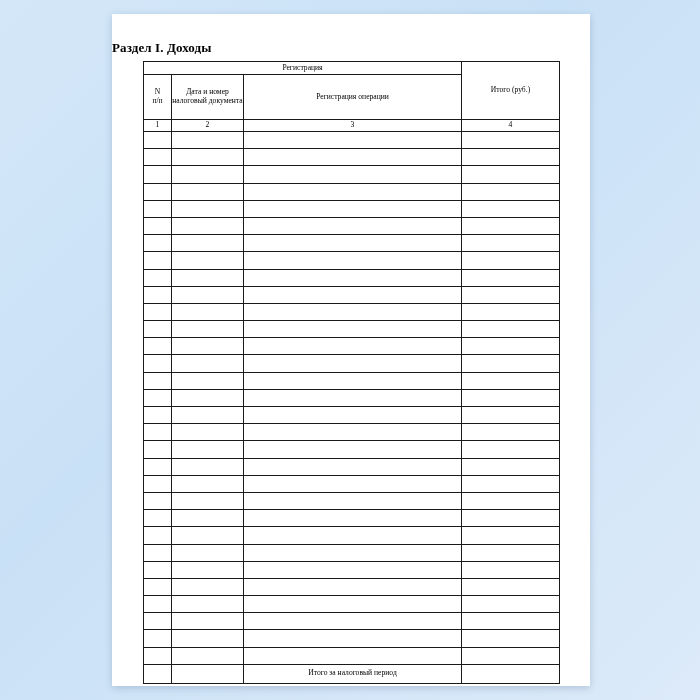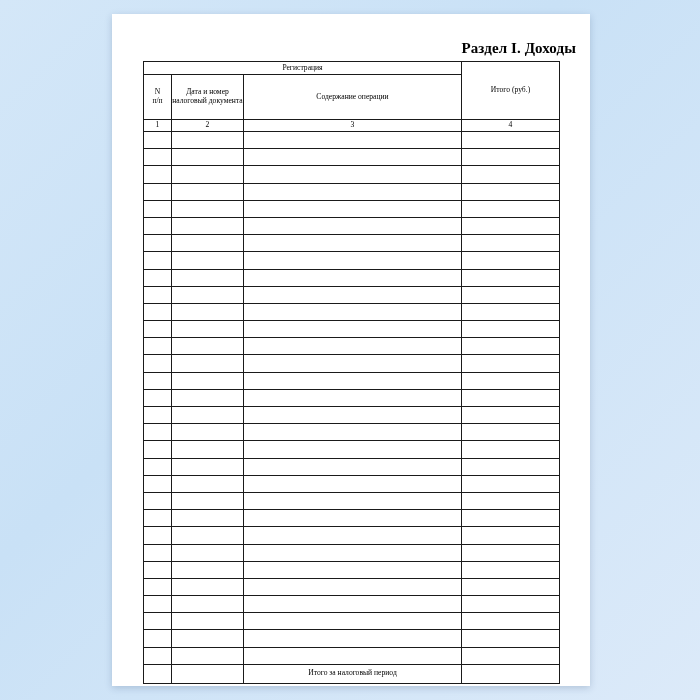--- a/index.html
+++ b/index.html
@@ -27,22 +27,22 @@
     width: 478px;
     height: 672px;
     background: #ffffff;
     box-shadow: 0 2px 7px rgba(40,70,110,0.22);
   }
   #doc-title {
     position: absolute;
     left: 0;
     top: 26px;
     width: 464px;
-    text-align: right;
-    font-size: 15px;
+    text-align: left;
+    font-size: 13px;
     font-weight: bold;
     color: #000;
     letter-spacing: 0.1px;
   }
   table.ledger {
     position: absolute;
     left: 31px;
     top: 47px;
     width: 416px;
     border-collapse: collapse;
@@ -111,21 +111,21 @@
         <tr>
           <td class="reg-head" colspan="3">Регистрация</td>
           <td class="col-head" rowspan="2">Итого (руб.)</td>
         </tr>
         <tr>
           <td class="col-head">
             <div>N</div>
             <div>п/п</div>
           </td>
           <td class="col-head">Дата и номер налоговый документа</td>
-          <td class="col-head">Содержание операции</td>
+          <td class="col-head">Регистрация операции</td>
         </tr>
         <tr class="num-row">
           <td>1</td>
           <td>2</td>
           <td>3</td>
           <td>4</td>
         </tr>
       <tr class="data-row">
             <td></td>
             <td></td>

